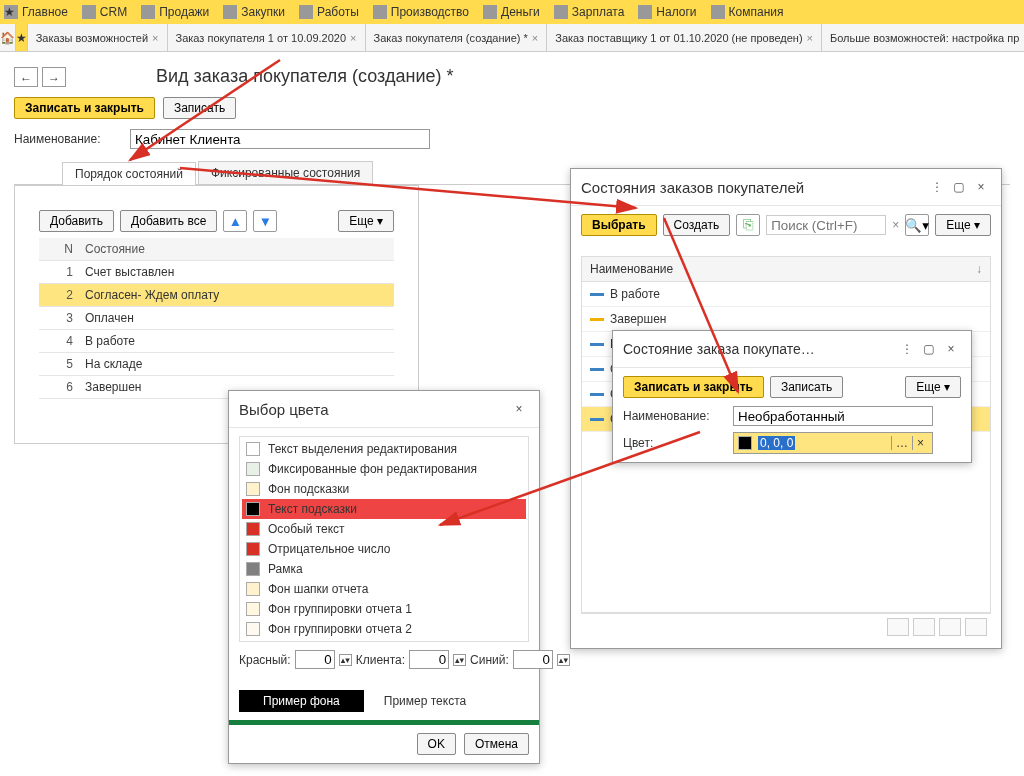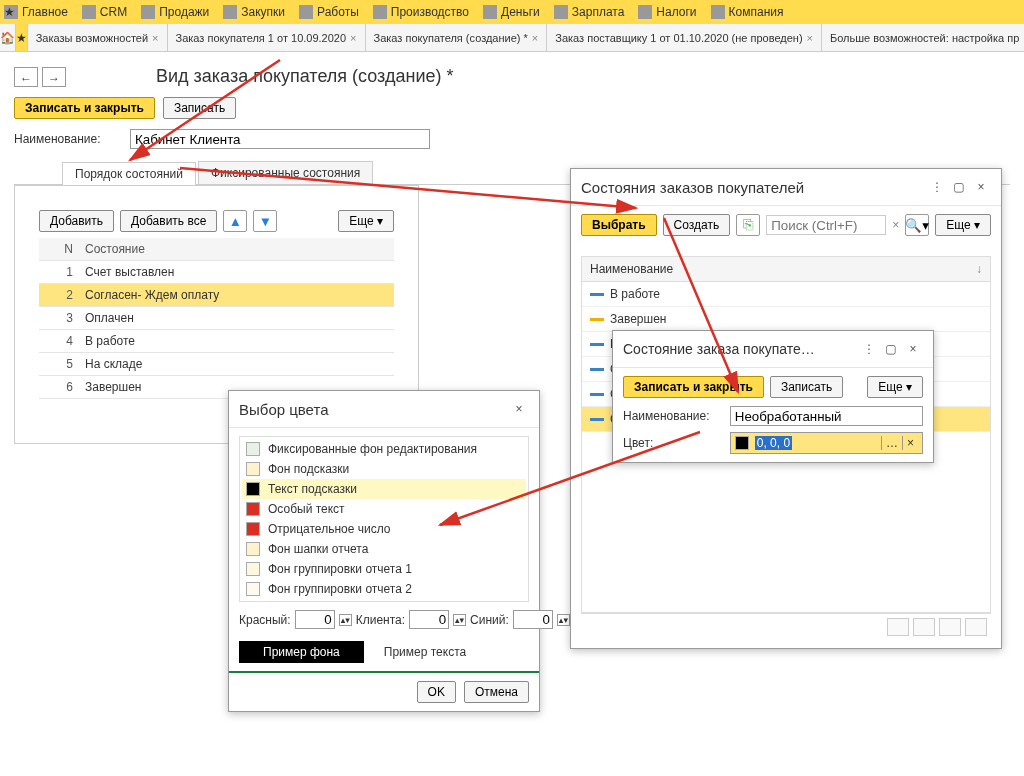--- a/index.html
+++ b/index.html
@@ -37,28 +37,28 @@
   .tbl th { background:#f5f5f5; font-size:12px; color:#555; }
   .tbl tr.selected td { background:#ffe57f; }
   .tbl td.num { text-align:right; width:40px; color:#555; }
   
   .popup { position:absolute; background:#fff; border:1px solid #999; box-shadow:0 2px 8px rgba(0,0,0,0.25); }
   .popup-header { padding:8px 10px; display:flex; align-items:center; border-bottom:1px solid #e5e5e5; }
   .popup-title { font-size:15px; flex:1; }
   .popup-ctrl { width:20px; height:20px; display:flex; align-items:center; justify-content:center; cursor:pointer; color:#555; margin-left:2px;}
   .popup-body { padding:8px 10px; }
   .color-item { display:flex; align-items:center; gap:8px; padding:3px 4px; cursor:pointer; }
-  .color-item.selected { background:#fef9c3;text-align:center; }
+  .color-item.selected { background:#ef4444;text-align:center; }
   .swatch { width:14px; height:14px; border:1px solid #aaa; display:inline-block; }
   .rgb-row { display:flex; align-items:center; gap:4px; margin-top:8px; font-size:12px;}
   .rgb-row input { width:40px; border:1px solid #999; padding:1px 2px; text-align:right; }
   .spin { width:14px; text-align:center; border:1px solid #999; font-size:9px; line-height:8px; padding:1px; }
-  .sample-row { display:flex; gap:20px; margin-top:12px; align-items:center;}
+  .sample-row { display:flex; gap:20px; margin-top:21px; align-items:center;}
   .sample-bg { background:#000; color:#fff; padding:4px 24px; }
-  .popup-footer { display:flex; justify-content:flex-end; gap:8px; padding:8px 10px; border-top:2px solid #15803d;}
+  .popup-footer { display:flex; justify-content:flex-end; gap:8px; padding:8px 10px; border-top:5px solid #15803d;}
   .status-list { border:1px solid #ddd; }
   .status-header { padding:5px 8px; background:#f5f5f5; border-bottom:1px solid #ddd; display:flex; }
   .status-row { padding:5px 8px; border-bottom:1px solid #eee; display:flex; align-items:center; gap:6px; cursor:pointer; }
   .status-row.selected { background:#ffe57f; }
   .status-icon { width:14px; height:3px; display:inline-block; }
   .inner-popup { position:absolute; background:#fff; border:1px solid #999; box-shadow:0 2px 8px rgba(0,0,0,0.25); }
   .search-input { border:1px solid #ccc; padding:2px 4px; width:120px; height:20px; }
   .icon-btn { border:1px solid #999; background:#fff; width:24px; height:22px; display:flex; align-items:center; justify-content:center; cursor:pointer; border-radius:2px;}
   .color-list-scroll { max-height:210px; overflow-y:auto; border:1px solid #ddd; padding:2px; }
   .arrow-svg { position:absolute; top:0; left:0; pointer-events:none; }
@@ -212,38 +212,46 @@
 </div>
 
 <div class="popup" style="top:390px; left:228px; width:312px;">
   <div class="popup-header">
     <div class="popup-title">Выбор цвета</div>
     <div class="popup-ctrl">×</div>
   </div>
   <div class="popup-body">
     <div class="color-list-scroll">
       <div class="color-item">
+          <span class="swatch" style="background:#ffffff"></span>
+          <span>Текст выделения редактирования</span>
+        </div>
+      <div class="color-item">
           <span class="swatch" style="background:#e8f0e8"></span>
           <span>Фиксированные фон редактирования</span>
         </div>
       <div class="color-item">
           <span class="swatch" style="background:#fff2cc"></span>
           <span>Фон подсказки</span>
         </div>
       <div class="color-item selected">
           <span class="swatch" style="background:#000000"></span>
           <span>Текст подсказки</span>
         </div>
       <div class="color-item">
           <span class="swatch" style="background:#d93025"></span>
           <span>Особый текст</span>
         </div>
       <div class="color-item">
           <span class="swatch" style="background:#d93025"></span>
           <span>Отрицательное число</span>
+        </div>
+      <div class="color-item">
+          <span class="swatch" style="background:#808080"></span>
+          <span>Рамка</span>
         </div>
       <div class="color-item">
           <span class="swatch" style="background:#fff2cc"></span>
           <span>Фон шапки отчета</span>
         </div>
       <div class="color-item">
           <span class="swatch" style="background:#fff7e0"></span>
           <span>Фон группировки отчета 1</span>
         </div>
       <div class="color-item">
@@ -328,21 +336,21 @@
     </div>
     <div class="nav-bottom">
       <div class="nb"></div>
       <div class="nb"></div>
       <div class="nb"></div>
       <div class="nb"></div>
     </div>
   </div>
 </div>
 
-<div class="inner-popup" style="top:330px; left:612px; width:322px;">
+<div class="inner-popup" style="top:330px; left:612px; width:360px;">
   <div class="popup-header">
     <div class="popup-title" style="font-size:14px;">Состояние заказа покупате…</div>
     <div class="popup-ctrl">⋮</div>
     <div class="popup-ctrl">▢</div>
     <div class="popup-ctrl">×</div>
   </div>
   <div class="popup-body">
     <div class="toolbar" style="margin-bottom:8px;">
       <button class="btn btn-primary">Записать и закрыть</button>
       <button class="btn">Записать</button>

